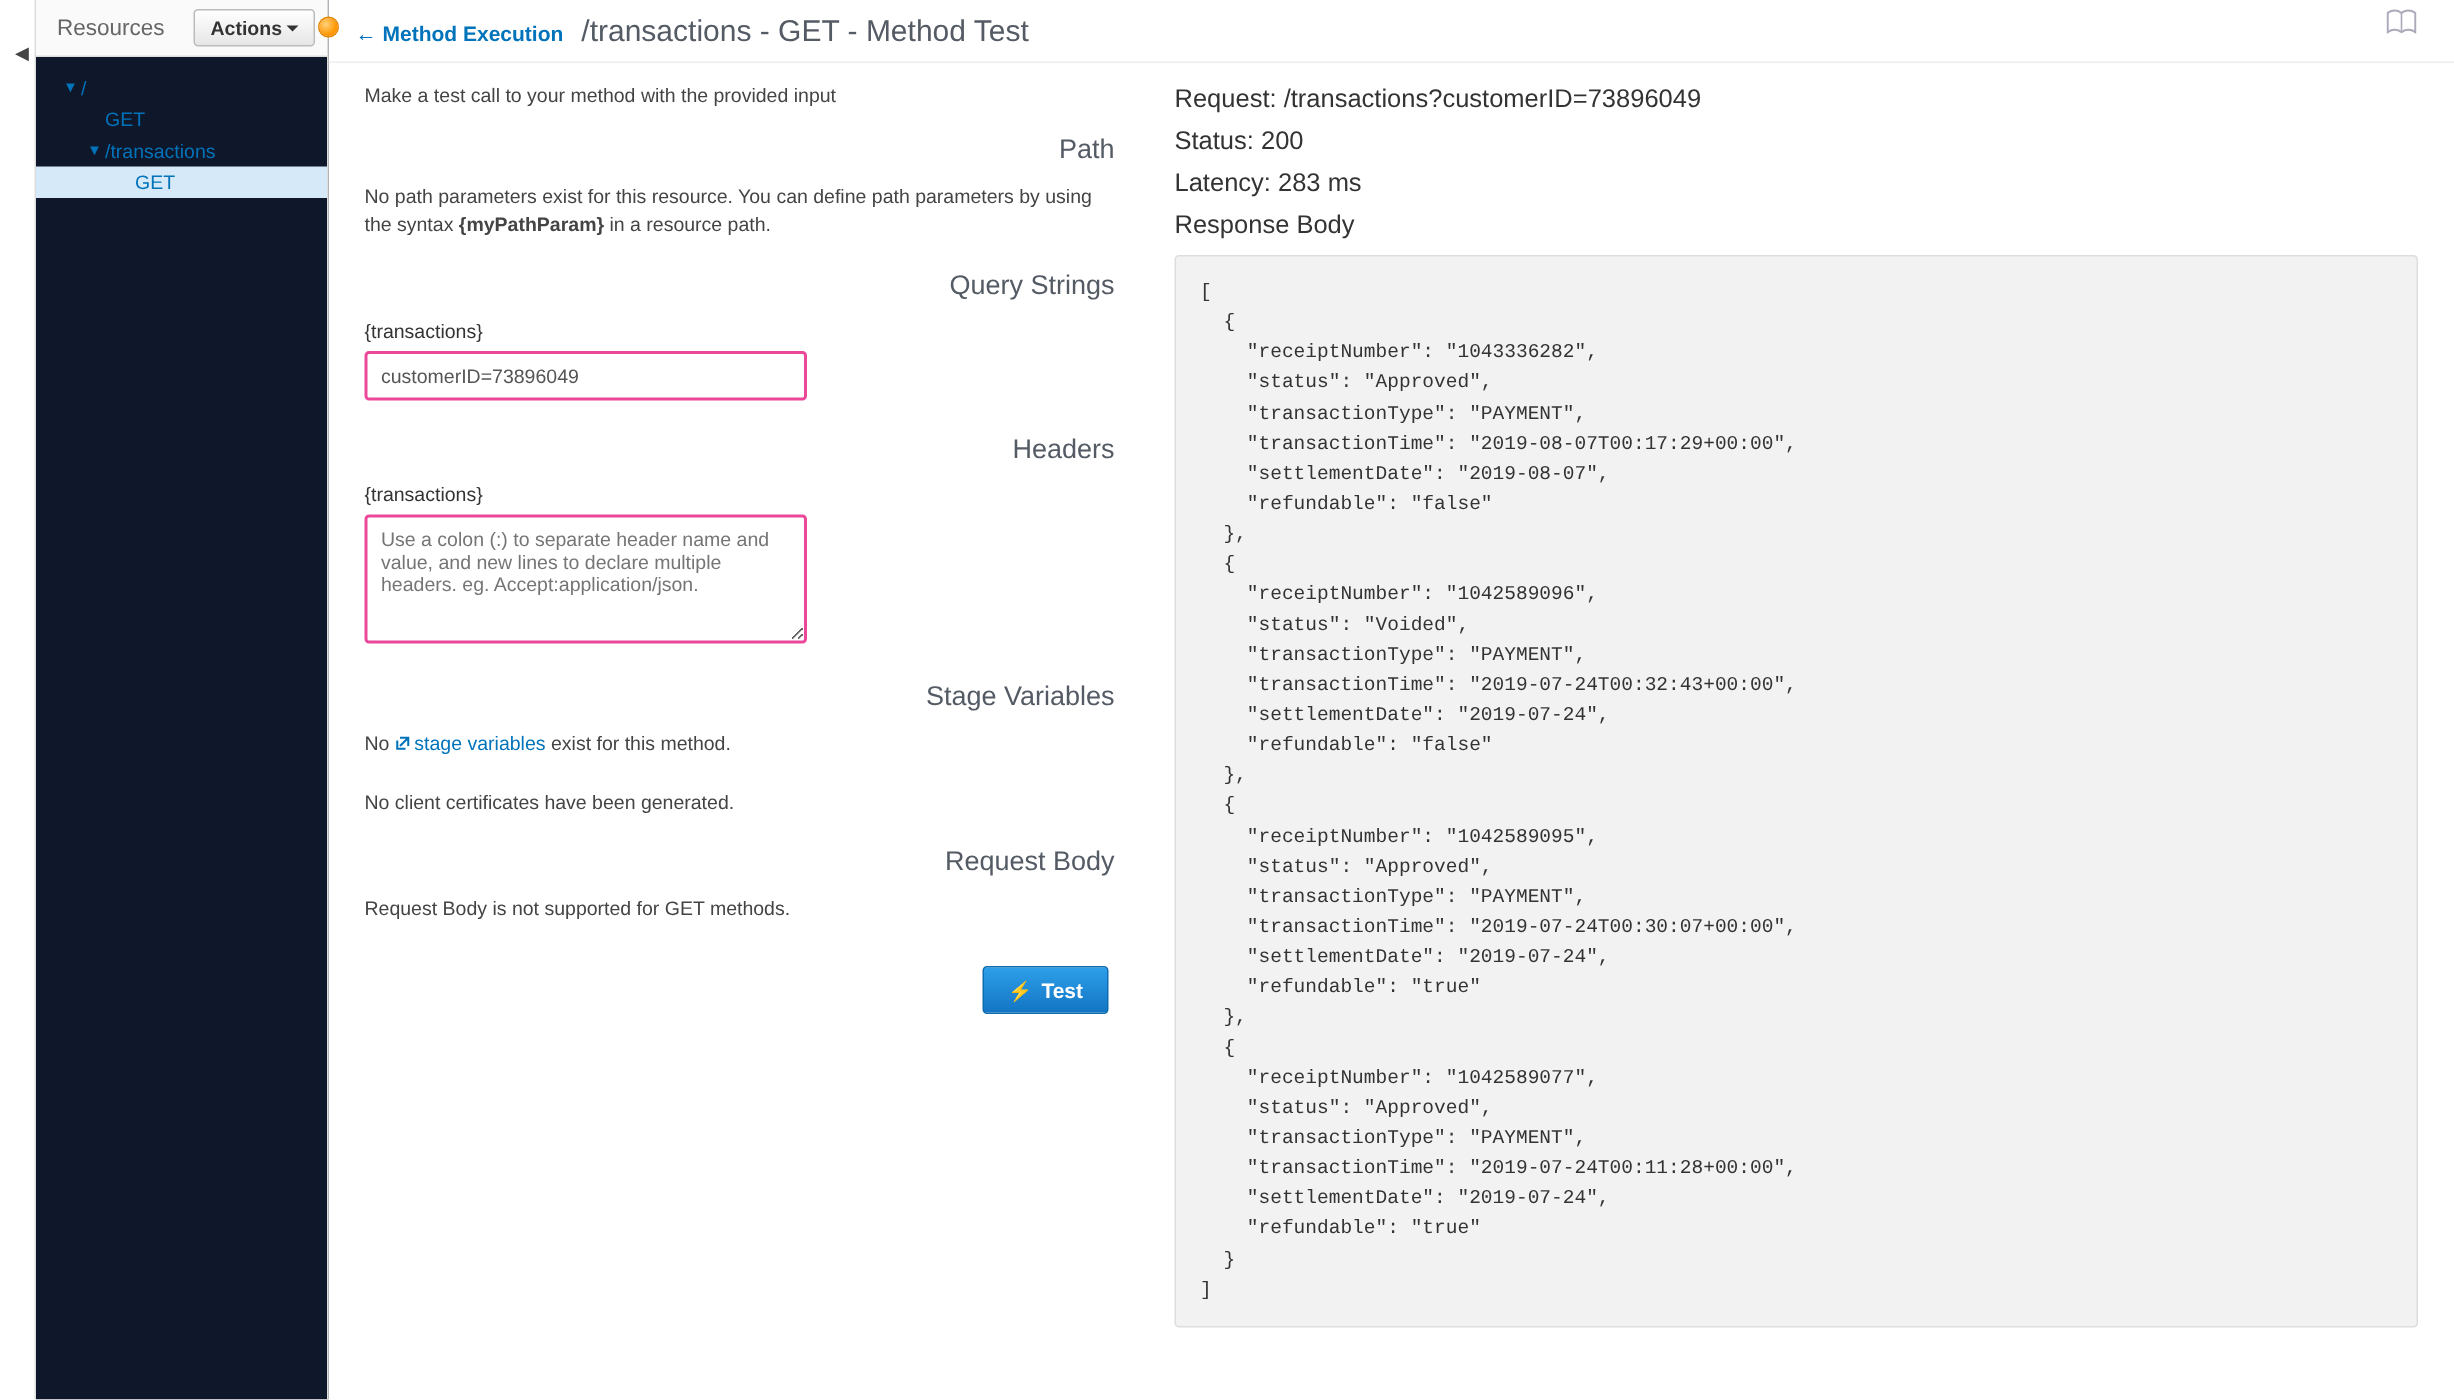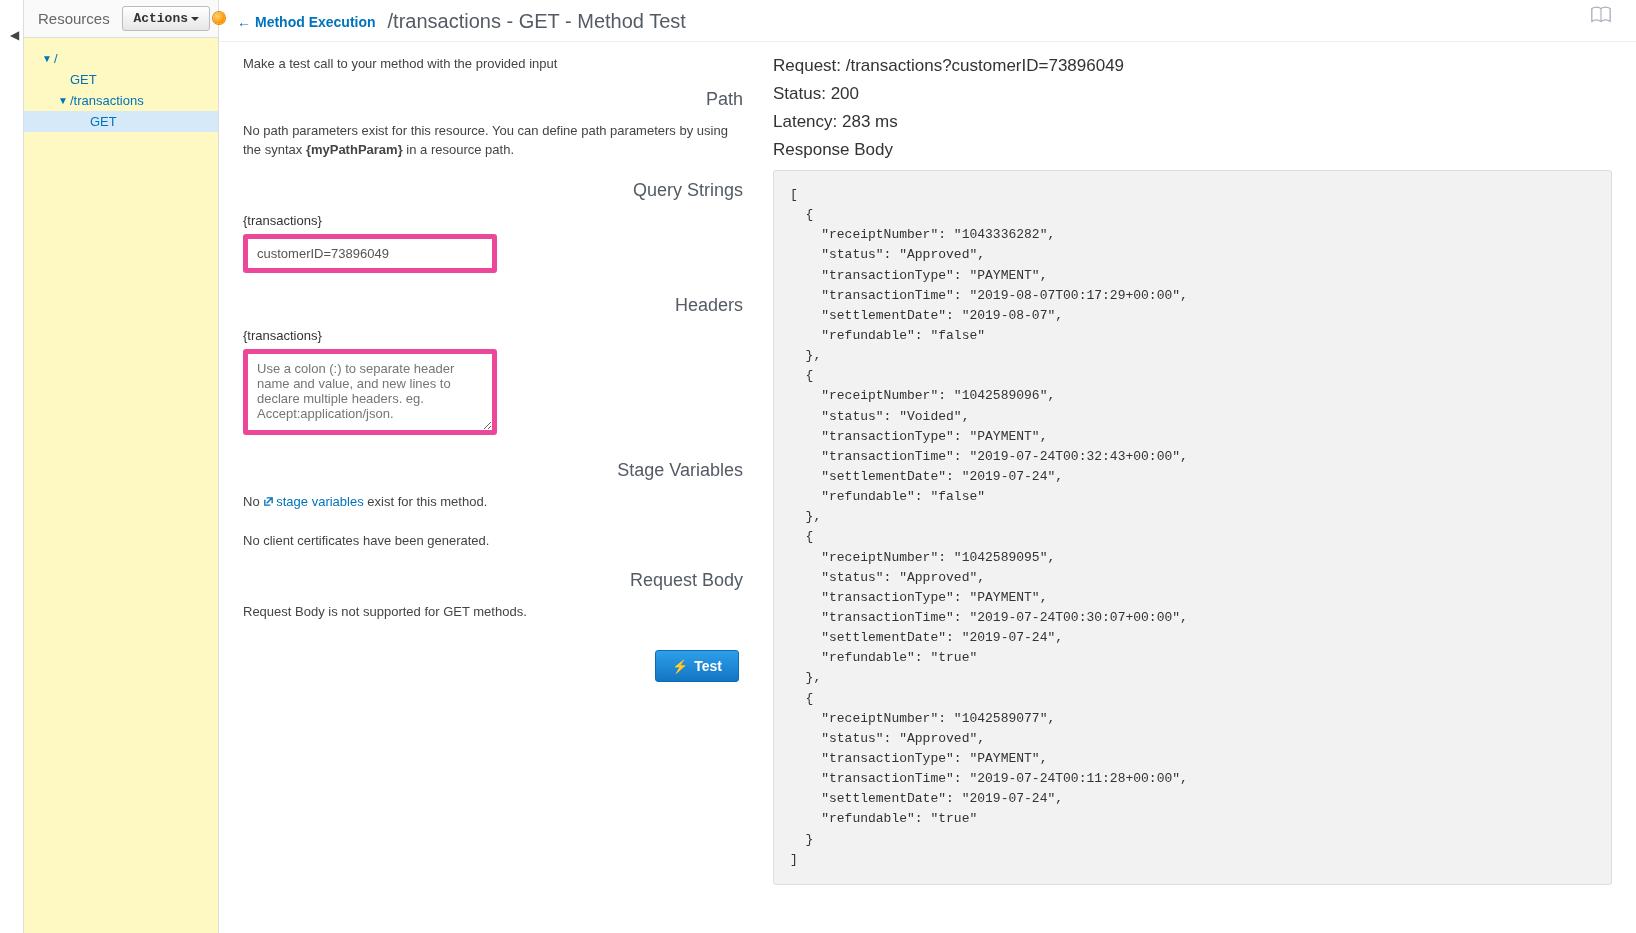--- a/index.html
+++ b/index.html
@@ -24,21 +24,21 @@
     font-size: 12px;
     color: #444;
     cursor: pointer;
     padding-left: 10px;
   }
   
   .sidebar {
     width: 195px;
     border-right: 1px solid #ddd;
     flex-shrink: 0;
-    background: #fef9c3;
+    background: #0f172a;
   }
   .sidebar-header {
     display: flex;
     align-items: center;
     justify-content: space-between;
     padding: 6px 8px 6px 14px;
     border-bottom: 1px solid #ddd;
     background: #fafafa;
     position: relative;
   }
@@ -51,21 +51,20 @@
     border: 1px solid #bbb;
     border-radius: 3px;
     padding: 4px 10px;
     font-size: 13px;
     font-weight: bold;
     color: #333;
     cursor: pointer;
     display: flex;
     align-items: center;
     gap: 3px;
-    font-family: Liberation Mono, monospace;
   }
   .actions-btn .caret {
     width:0;height:0;border-left:4px solid transparent;border-right:4px solid transparent;border-top:4px solid #333;
   }
   .orange-dot {
     width: 12px; height: 12px; border-radius: 50%;
     background: radial-gradient(circle at 35% 35%, #ffd27a, #ff9500 65%);
     position: absolute;
     right: -7px;
     top: 12px;
@@ -131,21 +130,21 @@
     right: 24px;
     top: 6px;
     width: 22px;
     height: 18px;
     cursor: pointer;
   }
   .book-icon svg { width:100%; height:100%; }
   .content {
     display: flex;
     padding: 14px 24px 24px 24px;
-    gap: 30px;
+    gap: 40px;
   }
   .col {
     flex: 1;
     min-width: 0;
   }
   .left-col { max-width: 500px; }
   .intro {
     font-size: 13px;
     color: #444;
     margin-bottom: 18px;
@@ -164,22 +163,22 @@
     margin-bottom: 20px;
   }
   .section-text b { font-weight: bold; }
   .field-label {
     font-size: 13px;
     font-weight: normal;
     color: #333;
     margin-bottom: 6px;
   }
   input.text-input, textarea.text-input {
-    width: 254px;
-    border: 5px solid #ec4899;
+    width: 295px;
+    border: 2px solid #ec4899;
     border-radius: 3px;
     padding: 7px 9px;
     font-size: 13px;
     color: #555;
     font-family: inherit;
   }
   textarea.text-input { height: 86px; resize: both; color:#999; }
   .no-link {
     color: #444;
     font-size: 13px;

